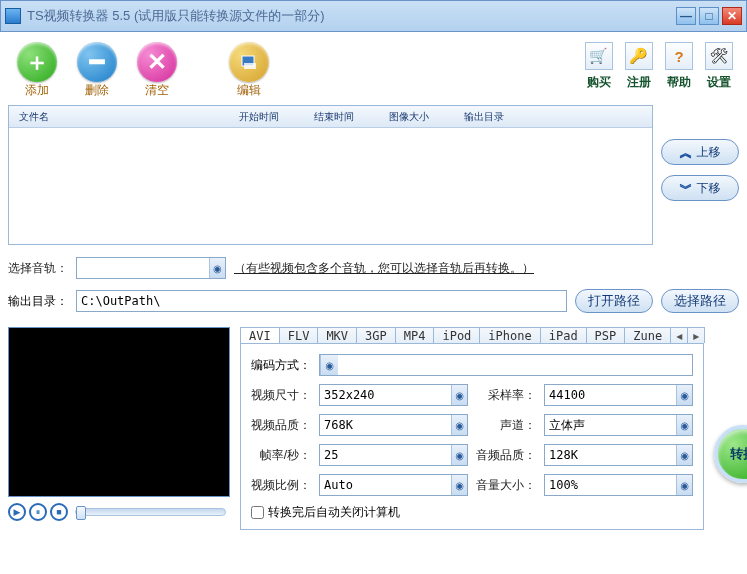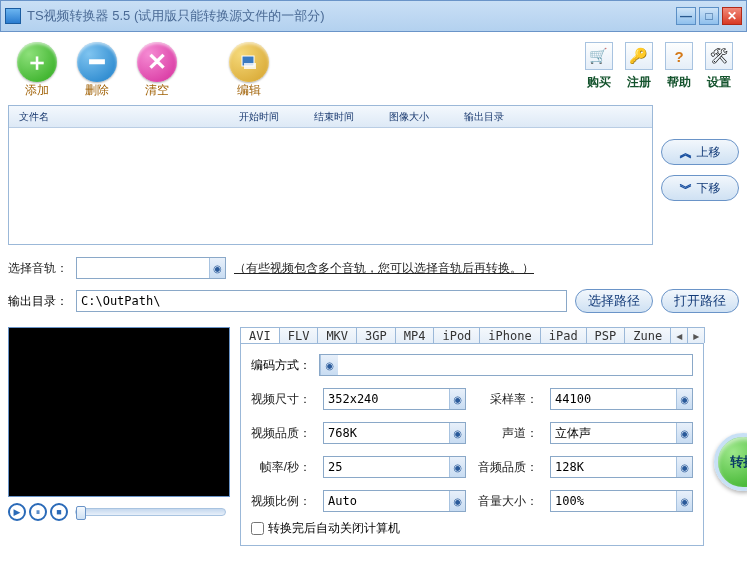--- a/index.html
+++ b/index.html
@@ -62,21 +62,21 @@
 .pcontrols .pc { width: 18px; height: 18px; border-radius: 50%; border: 2px solid #2a6ab8; background: #fff; display: flex; align-items: center; justify-content: center; color: #2a6ab8; cursor: pointer; font-size: 9px; }
 .pcontrols .slider { flex: 1; height: 8px; background: linear-gradient(#c5d8ee,#e8f0fa); border: 1px solid #a8c3e0; border-radius: 4px; position: relative; margin: 0 4px; }
 .pcontrols .slider .thumb { position: absolute; left: 0; top: -3px; width: 10px; height: 14px; background: linear-gradient(#f5f9fd,#cfe1f3); border: 1px solid #6a94c8; border-radius: 2px; }
 
 .settings-col { flex: 1; }
 .tabs { display: flex; height: 16px; align-items: stretch; }
 .tab { border: 1px solid #9bb8d8; border-bottom: none; padding: 0 8px; display: flex; align-items: center; background: linear-gradient(#f4f8fc,#e5eef8); font-family: monospace; font-size: 12px; color: #333; margin-right: -1px; cursor: pointer; }
 .tab.active { background: #fff; position: relative; z-index: 2; }
 .tab.scroll { width: 18px; justify-content: center; font-family: sans-serif; color: #555; padding: 0; }
 .settings-box { border: 1px solid #9bb8d8; padding: 10px 10px 8px 10px; background: #fff; }
-.sgrid { display: grid; grid-template-columns: 60px 1fr 60px 1fr; row-gap: 8px; column-gap: 8px; align-items: center; gap: 12px; }
+.sgrid { display: grid; grid-template-columns: 60px 1fr 60px 1fr; row-gap: 8px; column-gap: 8px; align-items: center; }
 .sgrid .sl { text-align: right; color: #222; }
 .sgrid .combo { width: 100%; }
 .sgrid .fullrow { grid-column: 1 / span 4; display: flex; gap: 8px; align-items: center; }
 .sgrid .fr-lab { width: 60px; text-align: right; }
 .checkrow { margin-top: 8px; display: flex; align-items: center; gap: 4px; }
 .checkrow input { width: 13px; height: 13px; }
 
 .convert-col { width: 72px; display: flex; align-items: center; justify-content: center; padding-top: 50px; }
 .convertbtn { width: 58px; height: 58px; border-radius: 50%; background: radial-gradient(circle at 30% 30%, #9de88a, #2aa81a); box-shadow: inset 0 3px 4px rgba(255,255,255,0.6), 0 2px 4px rgba(0,0,0,0.3); display: flex; align-items: center; justify-content: center; cursor: pointer; position: relative; border: 4px solid #c8e0f5; }
 .convertbtn .txt { color: #0a3a66; font-size: 13px; font-weight: bold; }
@@ -170,22 +170,22 @@
       <div class="drop">◉</div>
     </div>
     <span class="note">（有些视频包含多个音轨，您可以选择音轨后再转换。）</span>
   </div>
 
   <div class="pathrow">
     <span class="lab">输出目录：</span>
     <div class="combo">
       <input value="C:\OutPath\" style="">
     </div>
+    <div class="pillbtn">打开路径</div>
     <div class="pillbtn">选择路径</div>
-    <div class="pillbtn">打开路径</div>
   </div>
 
   <div class="lower">
     <div class="preview-col">
       <div class="preview"></div>
       <div class="pcontrols">
         <div class="pc">▶</div>
         <div class="pc">⏸</div>
         <div class="pc">■</div>
         <div class="slider">

